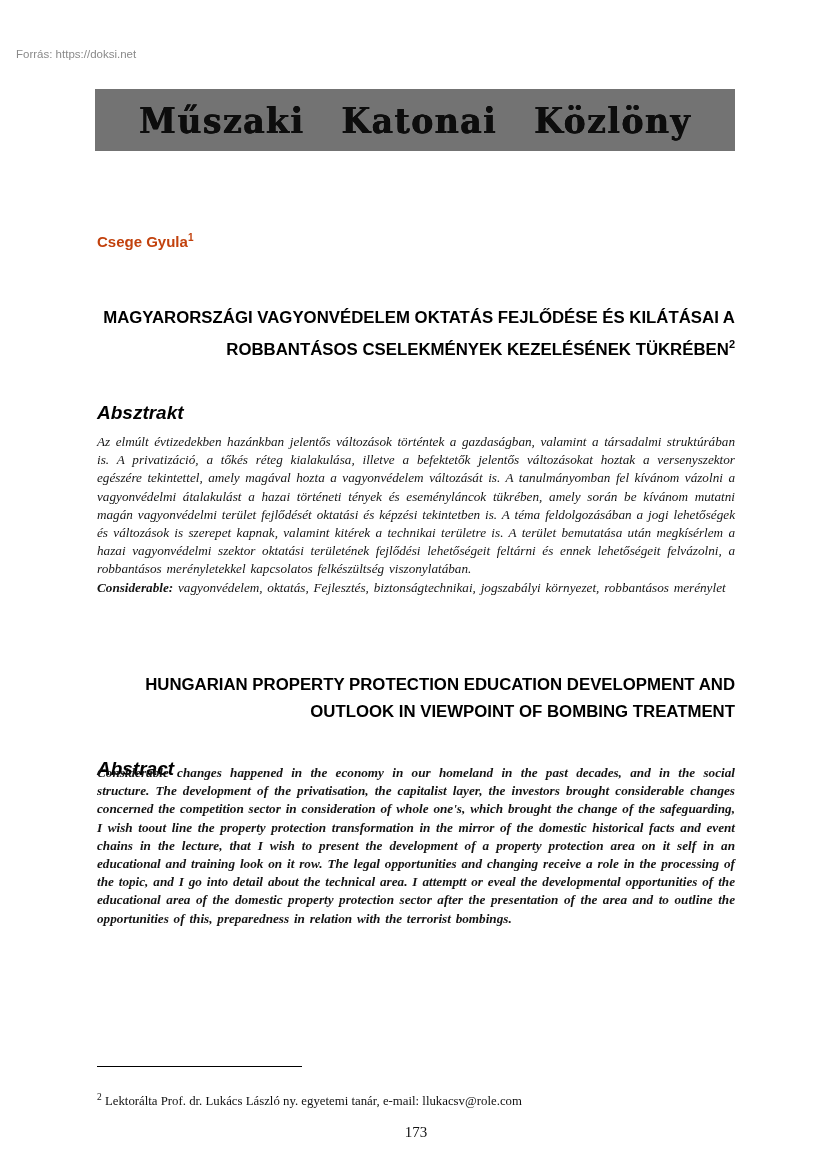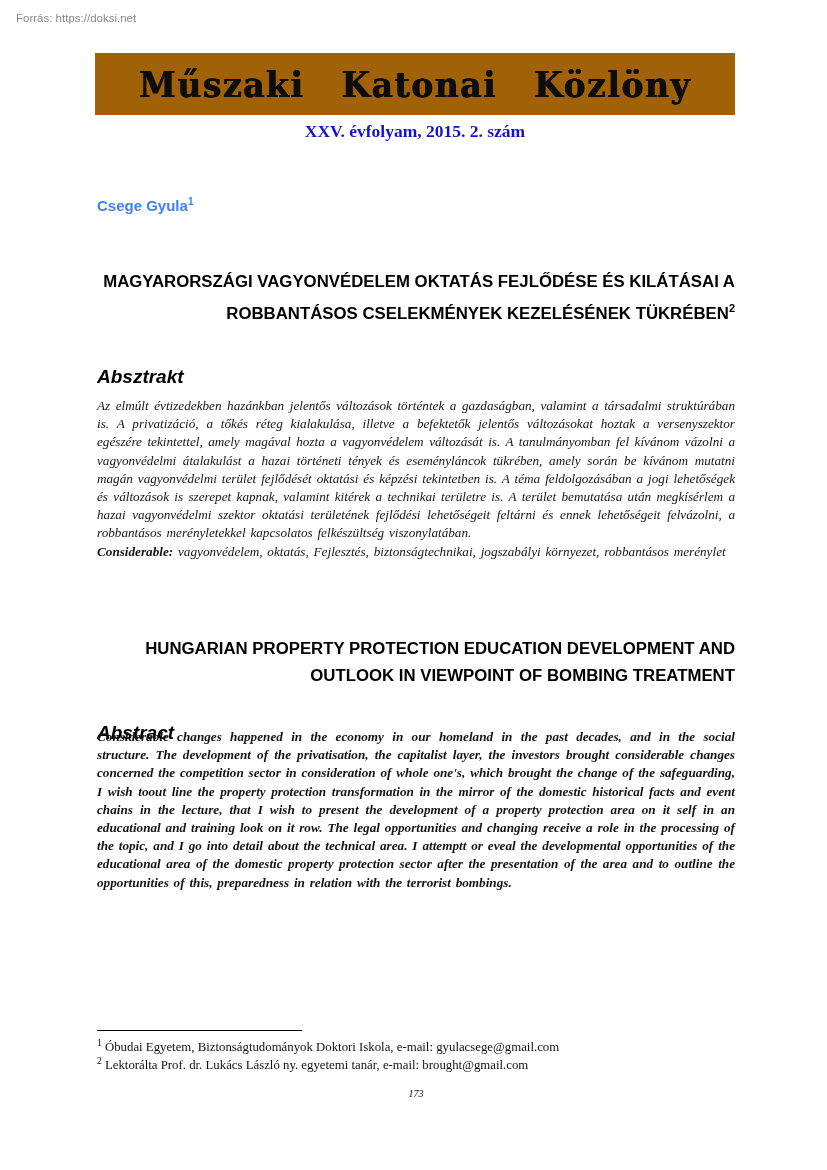--- a/index.html
+++ b/index.html
@@ -1,42 +1,42 @@
 <!DOCTYPE html>
 <html><head>
 <meta charset="utf-8">
 <style>
   html,body { margin:0; padding:0; background:#ffffff; }
   .page {
     position:relative; width:827px; height:1116px; background:#ffffff;
-    font-family:"Liberation Serif", serif; color:#1a1a1a; overflow:hidden;
+    font-family:"Liberation Serif", serif; color:#1a1a1a; overflow:hidden;margin-top:36px;
   }
   .source-note {
     position:absolute; left:16px; top:12px;
     font-family:"Liberation Sans", sans-serif; font-size:11.5px; color:#8a8a8a;
   }
   .banner {
     position:absolute; left:95px; top:53px; width:640px; height:62px;
-    background:#a16207; display:flex; align-items:center; justify-content:center;
+    background:#737373; display:flex; align-items:center; justify-content:center;
   }
   .banner-title {
     font-family:"DejaVu Serif", serif; font-weight:bold; font-size:33px;
     color:#0d0d0d; letter-spacing:1.5px; word-spacing:24px;
     text-shadow:0.7px 0 0 #0d0d0d, 0 0.4px 0 #0d0d0d;
     transform:scaleY(1.06);
   }
   .issue-line {
     position:absolute; left:95px; top:121px; width:640px; text-align:center;
     font-family:"Liberation Serif", serif; font-weight:bold; font-size:17.5px;
     color:#1313cc;
   }
   .author {
     position:absolute; left:97px; top:196px;
     font-family:"Liberation Sans", sans-serif; font-weight:bold; font-size:15px;
-    color:#3b82f6;
+    color:#c2410c;
   }
   .author sup { font-size:10px; }
   .hu-title, .en-title {
     position:absolute; left:97px; width:638px; margin:0; text-align:right;
     font-family:"Liberation Sans", sans-serif; font-weight:bold; font-size:16.8px;
     line-height:27px; color:#000;
   }
   .hu-title { top:268px; }
   .hu-title sup, .en-title sup { font-size:11px; }
   .en-title { top:635px; }
@@ -63,54 +63,52 @@
   }
   .footnote {
     position:absolute; left:97px; width:638px;
     font-style:normal; font-size:12.8px; color:#111;
   }
   .footnote sup { font-size:9.5px; }
   .footnote-1 { top:1038px; }
   .footnote-2 { top:1056px; }
   .page-number {
     position:absolute; left:97px; top:1088px; width:638px; text-align:center;
-    font-size:10px; color:#111;font-style:italic;
+    font-size:15px; color:#111;
   }
 </style>
 </head>
 <body>
 
 <div class="page">
 
   <div class="source-note">Forrás: https://doksi.net</div>
 
   <div class="banner">
     <div class="banner-title">Műszaki Katonai Közlöny</div>
   </div>
 
-  <div class="issue-line">XXV. évfolyam, 2015. 2. szám</div>
 
   <div class="author"><span>Csege Gyula</span><sup>1</sup></div>
 
   <h1 class="hu-title"><span>MAGYARORSZÁGI VAGYONVÉDELEM OKTATÁS FEJLŐDÉSE ÉS KILÁTÁSAI A ROBBANTÁSOS CSELEKMÉNYEK KEZELÉSÉNEK TÜKRÉBEN</span><sup>2</sup></h1>
 
   <div class="heading hu-abstract-heading">Absztrakt</div>
 
   <p class="body-text hu-abstract">Az elmúlt évtizedekben hazánkban jelentős változások történtek a gazdaságban, valamint a társadalmi struktúrában is. A privatizáció, a tőkés réteg kialakulása, illetve a befektetők jelentős változásokat hoztak a versenyszektor egészére tekintettel, amely magával hozta a vagyonvédelem változását is. A tanulmányomban fel kívánom vázolni a vagyonvédelmi átalakulást a hazai történeti tények és eseményláncok tükrében, amely során be kívánom mutatni magán vagyonvédelmi terület fejlődését oktatási és képzési tekintetben is. A téma feldolgozásában a jogi lehetőségek és változások is szerepet kapnak, valamint kitérek a technikai területre is. A terület bemutatása után megkísérlem a hazai vagyonvédelmi szektor oktatási területének fejlődési lehetőségeit feltárni és ennek lehetőségeit felvázolni, a robbantásos merényletekkel kapcsolatos felkészültség viszonylatában.</p>
 
   <p class="body-text hu-keywords"><span class="kw-label">Considerable:</span><span> vagyonvédelem, oktatás, Fejlesztés, biztonságtechnikai, jogszabályi környezet, robbantásos merénylet</span></p>
 
   <h2 class="en-title">HUNGARIAN PROPERTY PROTECTION EDUCATION DEVELOPMENT AND OUTLOOK IN VIEWPOINT OF BOMBING TREATMENT</h2>
 
   <div class="heading en-abstract-heading">Abstract</div>
 
   <p class="body-text en-abstract">Considerable changes happened in the economy in our homeland in the past decades, and in the social structure. The development of the privatisation, the capitalist layer, the investors brought considerable changes concerned the competition sector in consideration of whole one's, which brought the change of the safeguarding, I wish toout line the property protection transformation in the mirror of the domestic historical facts and event chains in the lecture, that I wish to present the development of a property protection area on it self in an educational and training look on it row. The legal opportunities and changing receive a role in the processing of the topic, and I go into detail about the technical area. I attemptt or eveal the developmental opportunities of the educational area of the domestic property protection sector after the presentation of the area and to outline the opportunities of this, preparedness in relation with the terrorist bombings.</p>
 
 
   <div class="footnote-rule"></div>
 
-  <div class="footnote footnote-1"><sup>1</sup> <span>Óbudai Egyetem, Biztonságtudományok Doktori Iskola, e-mail: gyulacsege@gmail.com</span></div>
 
-  <div class="footnote footnote-2"><sup>2</sup> <span>Lektorálta Prof. dr. Lukács László ny. egyetemi tanár, e-mail: brought@gmail.com</span></div>
+  <div class="footnote footnote-2"><sup>2</sup> <span>Lektorálta Prof. dr. Lukács László ny. egyetemi tanár, e-mail: llukacsv@role.com</span></div>
 
   <div class="page-number">173</div>
 
 </div>
 
 </body></html>

